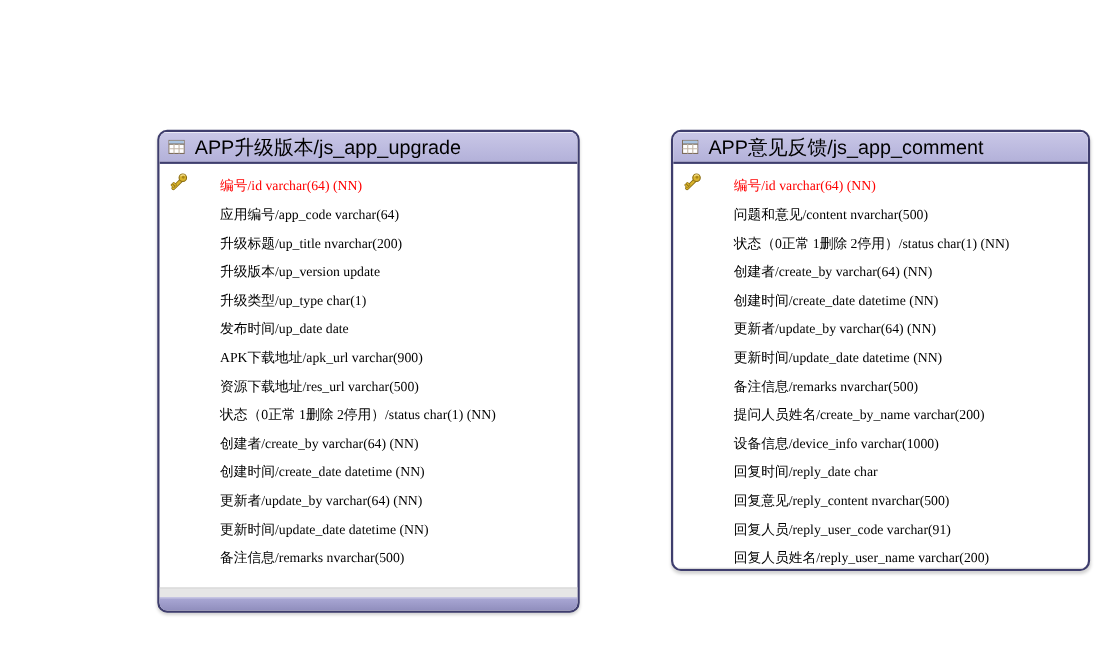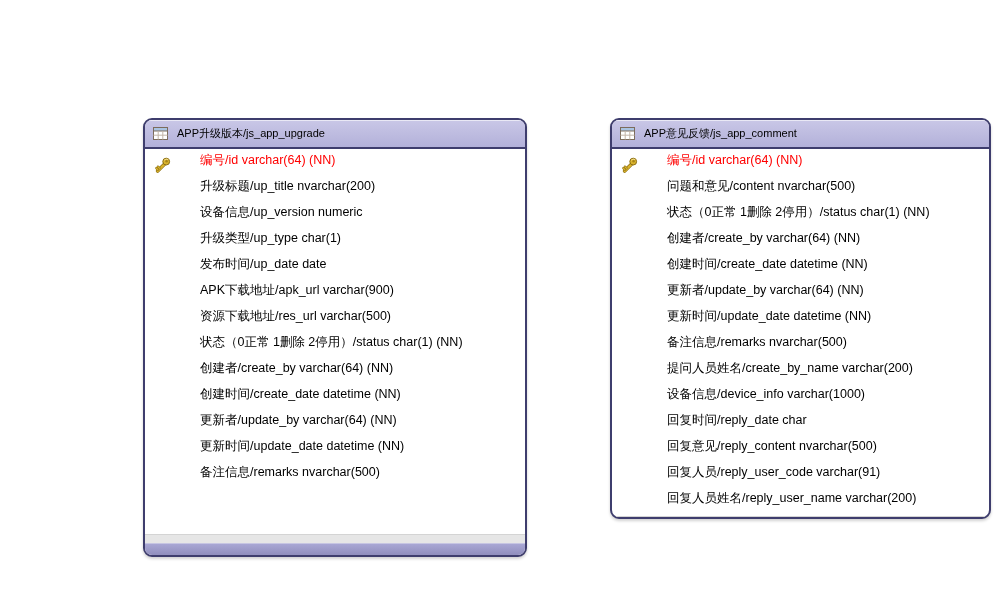--- a/index.html
+++ b/index.html
@@ -31,31 +31,32 @@
   .entity-header{
     flex:0 0 27px;
     background:linear-gradient(var(--header-fill-light),var(--header-fill));
     border-bottom:2px solid var(--border);
     display:flex;
     align-items:center;
     gap:9px;
     padding:0 8px;
     box-shadow:inset 0 1px 0 rgba(255,255,255,0.6);
   }
-  .entity-title{font-size:11px;color:#000;white-space:nowrap;}
+  .entity-title{font-size:18px;color:#000;white-space:nowrap;}
   .entity-body{flex:1 1 auto;padding-top:3px;}
   .col-row{
     position:relative;
     height:26px;
     display:flex;
-    align-items:flex-start;
+    align-items:flex-end;
     padding-left:55px;
     font-size:12.5px;
     color:var(--row-text);
     white-space:nowrap;
+    font-family:Liberation Serif, serif;
   }
   .col-row.pk{color:var(--pk-text);}
   .col-row .key-slot{
     position:absolute;
     left:9px;
     top:4px;
     width:18px;
     height:18px;
   }
   .entity-strip{flex:0 0 9px;background:var(--strip);box-shadow:inset 0 1px 0 #d4d4d4;}
@@ -95,24 +96,27 @@
               <path d="M5.4 12.2 L3.9 10.7 M3.9 13.7 L2.4 12.2" stroke="#8a6d14" stroke-width="2.4" stroke-linecap="round"></path>
               <path d="M5.4 12.2 L3.9 10.7 M3.9 13.7 L2.4 12.2" stroke="#d9b32c" stroke-width="1.3" stroke-linecap="round"></path>
               <circle cx="12.2" cy="5.6" r="3.4" fill="#d9b32c" stroke="#8a6d14" stroke-width="1"></circle>
               <circle cx="12.6" cy="5.2" r="1.2" fill="#a6841a"></circle>
               <path d="M10.4 3.9 A3 3 0 0 1 13.9 3.4" stroke="#f2dd8e" stroke-width="1" fill="none" stroke-linecap="round"></path>
             </svg>
           </span>
           <span>编号/id varchar(64) (NN)</span>
         </div>
         <div class="col-row">
+          <span>应用编号/app_code varchar(64)</span>
+        </div>
+        <div class="col-row">
           <span>升级标题/up_title nvarchar(200)</span>
         </div>
         <div class="col-row">
-          <span>设备信息/up_version numeric</span>
+          <span>升级版本/up_version update</span>
         </div>
         <div class="col-row">
           <span>升级类型/up_type char(1)</span>
         </div>
         <div class="col-row">
           <span>发布时间/up_date date</span>
         </div>
         <div class="col-row">
           <span>APK下载地址/apk_url varchar(900)</span>
         </div>

